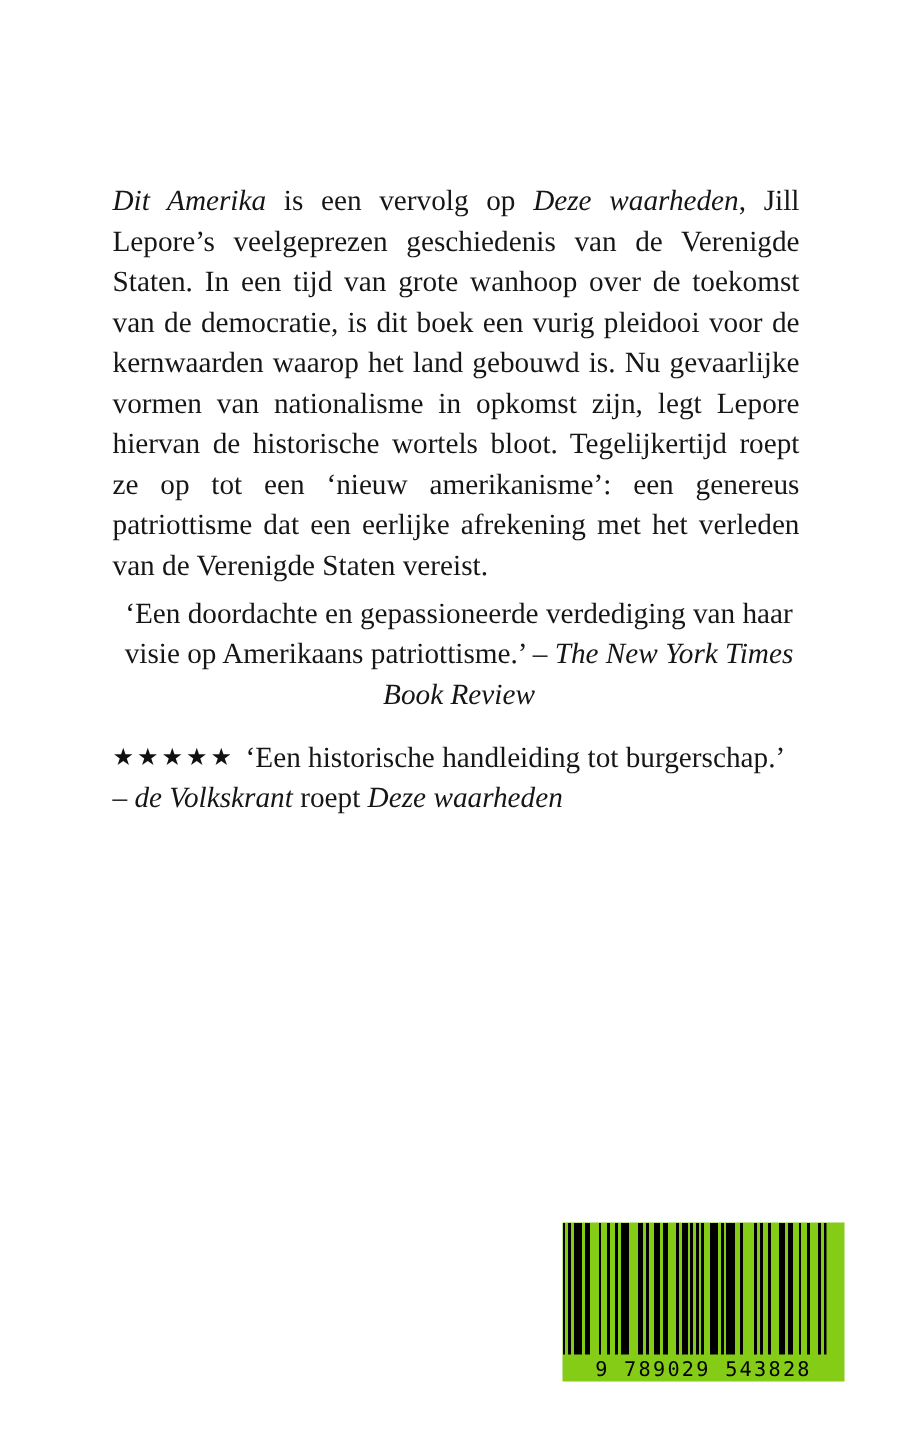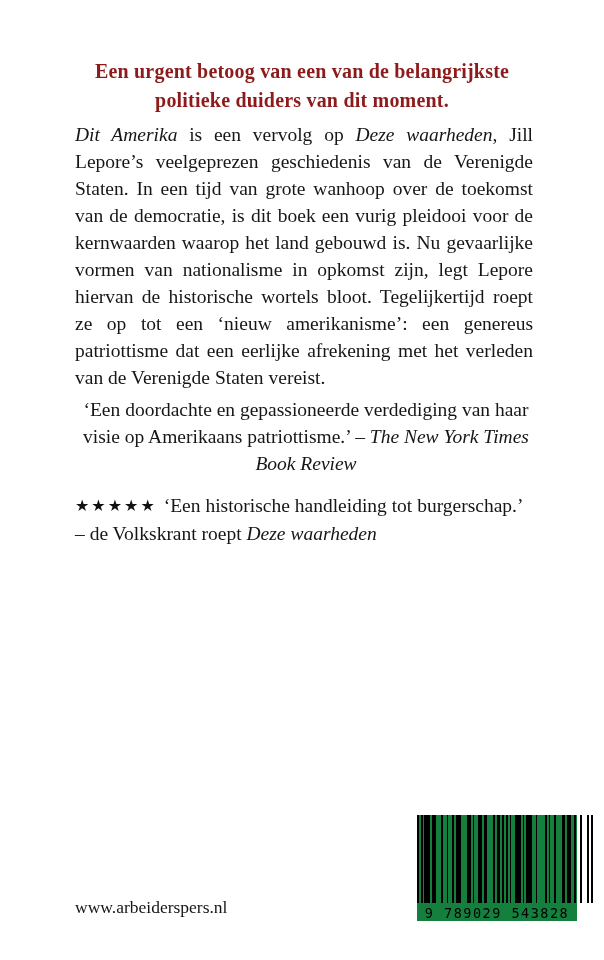--- a/index.html
+++ b/index.html
@@ -67,23 +67,23 @@
   .website {
     position: absolute;
     top: 897px;
     left: 75px;
     font-size: 17.5px;
     color: #141414;
   }
   .barcode-block {
     position: absolute;
     top: 815px;
-    right: 27px;
-    width: 160px;
-    background: #15803d;
+    right: 41px;
+    width: 188px;
+    background: #84cc16;
     text-align: center;
   }
   .barcode-block svg {
     display: block;
     width: 176px;
     height: 88px;
   }
   .barcode-number {
     font-family: "DejaVu Sans Mono", monospace;
     font-size: 13.5px;
@@ -91,33 +91,31 @@
     margin-top: 2px;
     color: #000000;
     white-space: nowrap;
   }
 </style>
 </head>
 <body>
 
 <div class="cover">
 
-  <div class="tagline">Een urgent betoog van een van de belangrijkste politieke duiders van dit moment.</div>
 
   <p class="body-par"><span style="font-style: italic;">Dit Amerika</span><span> is een vervolg op </span><span style="font-style: italic;">Deze waarheden</span><span>, Jill Lepore’s veelgeprezen geschiedenis van de Verenigde Staten. In een tijd van grote wanhoop over de toekomst van de democratie, is dit boek een vurig pleidooi voor de kernwaarden waarop het land gebouwd is. Nu gevaarlijke vormen van nationalisme in opkomst zijn, legt Lepore hiervan de historische wortels bloot. Tegelijkertijd roept ze op tot een ‘nieuw amerikanisme’: een genereus patriottisme dat een eerlijke afrekening met het verleden van de Verenigde Staten vereist.</span></p>
 
   <p class="quote"><span>‘Een doordachte en gepassioneerde verdediging van haar visie op Amerikaans patriottisme.’ – </span><span style="font-style: italic;">The New York Times Book Review</span></p>
 
   <p class="quote2">
     <span class="stars">★★★★★</span><span><span>‘Een historische handleiding tot burgerschap.’</span></span>
     <br>
-    <span><span>– </span><span style="">de Volkskrant</span><span> roept </span><span style="font-style: italic;">Deze waarheden</span></span>
+    <span><span>– </span><span style="font-style: italic;">de Volkskrant</span><span> roept </span><span style="font-style: italic;">Deze waarheden</span></span>
   </p>
 
-  <div class="website">www.arbeiderspers.nl</div>
 
   <div class="barcode-block">
     <svg id="barcode-svg" viewBox="0 0 95 60" preserveAspectRatio="none" shape-rendering="crispEdges">
         <rect x="0" y="0" width="1" height="60" fill="#000"></rect>
         <rect x="2" y="0" width="1" height="60" fill="#000"></rect>
         <rect x="4" y="0" width="3" height="60" fill="#000"></rect>
         <rect x="8" y="0" width="2" height="60" fill="#000"></rect>
         <rect x="13" y="0" width="1" height="60" fill="#000"></rect>
         <rect x="16" y="0" width="1" height="60" fill="#000"></rect>
         <rect x="19" y="0" width="1" height="60" fill="#000"></rect>

